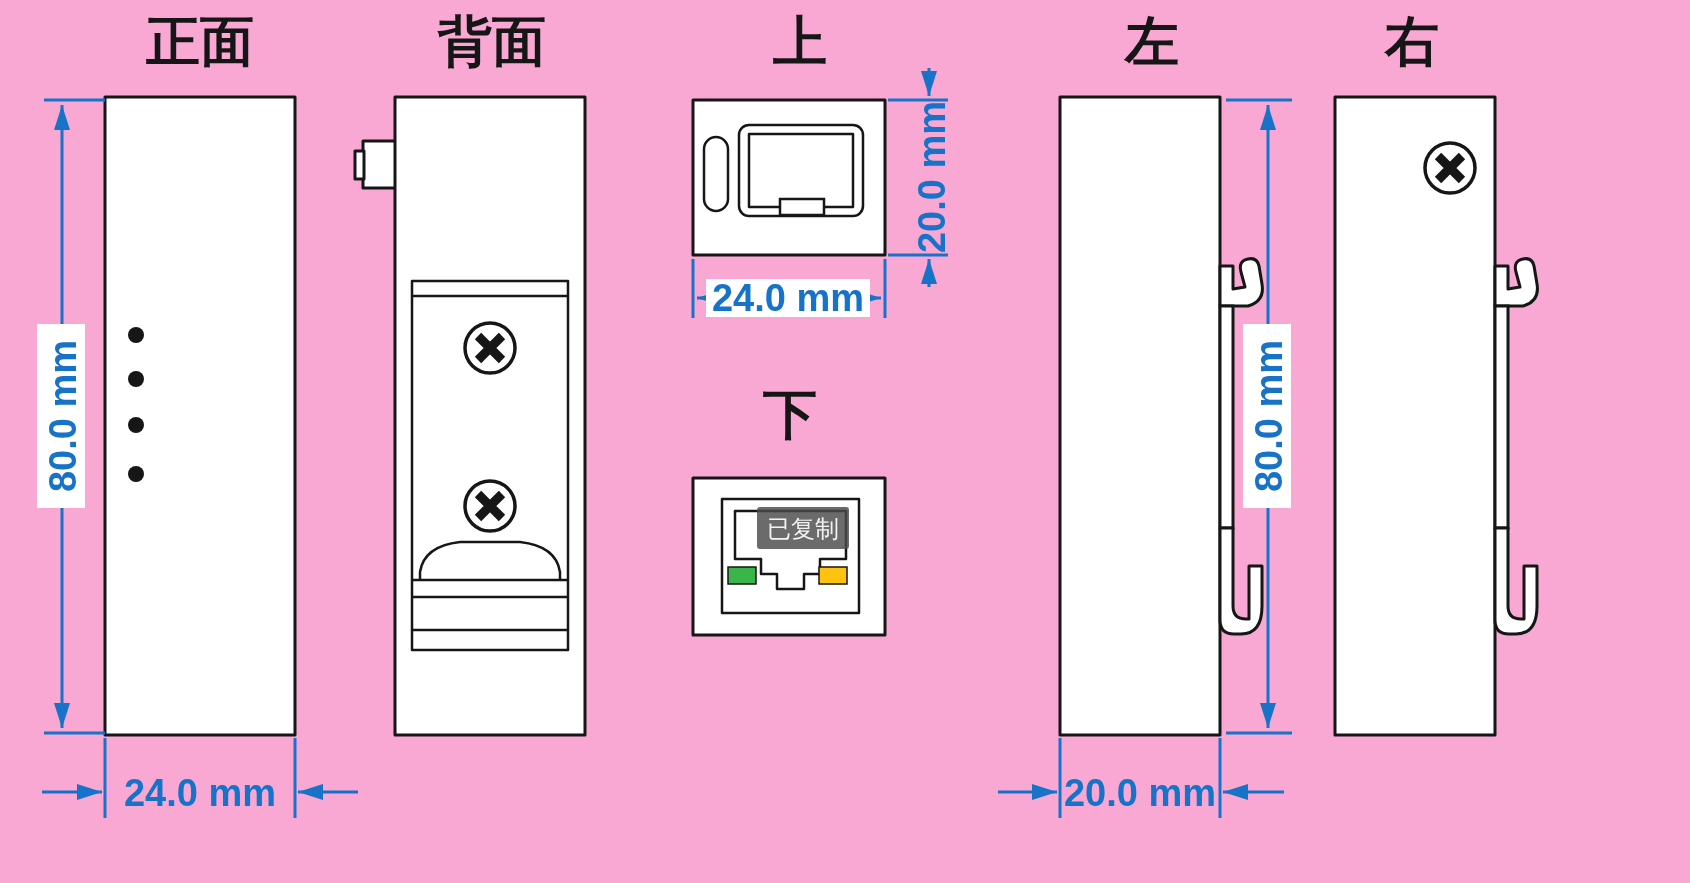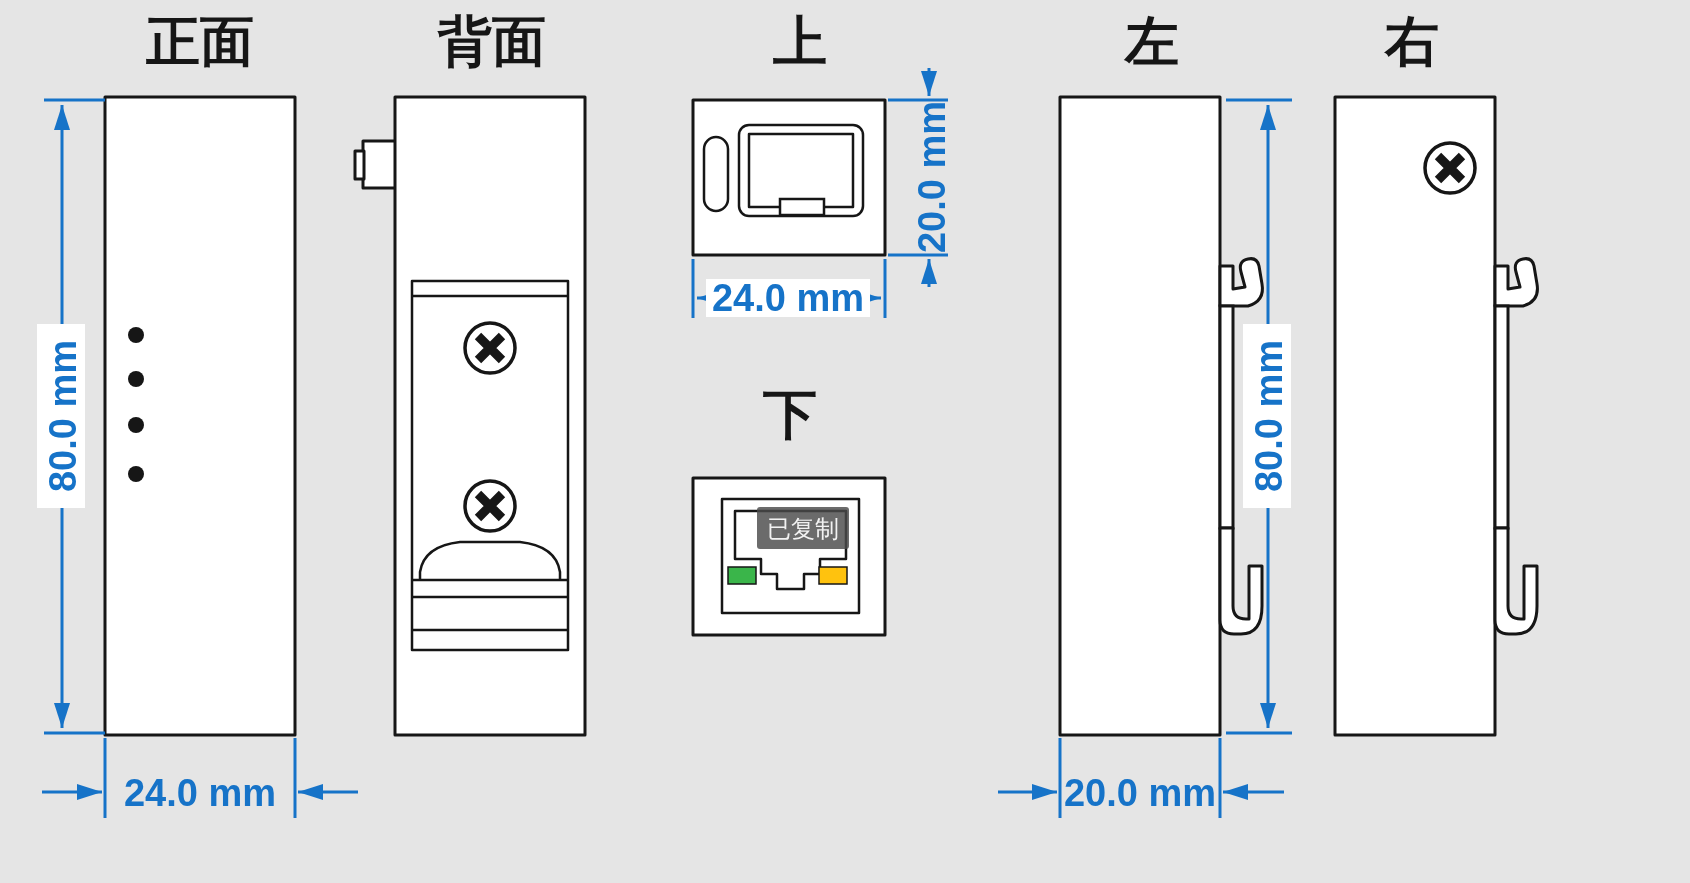--- a/index.html
+++ b/index.html
@@ -1,16 +1,16 @@
 <!DOCTYPE html>
 <html><head>
 <meta charset="utf-8">
 <style>
   html,body{margin:0;padding:0;background:#fff;}
-  .canvas{position:relative;width:1690px;height:883px;background:#e5e5e5;overflow:hidden;
+  .canvas{position:relative;width:1690px;height:883px;background:#f9a8d4;overflow:hidden;
           font-family:"Liberation Sans",sans-serif;}
   svg{position:absolute;left:0;top:0;}
   .outline{fill:#ffffff;stroke:#161616;stroke-width:3;stroke-linejoin:round;}
   .inner{fill:none;stroke:#161616;stroke-width:2.5;stroke-linejoin:round;}
   .dimline{stroke:#1673c8;stroke-width:3;fill:none;}
   .dimtext{fill:#1673c8;font-family:"Liberation Sans",sans-serif;font-size:38px;font-weight:bold;}
   .viewlabel{fill:#161616;font-family:"Liberation Sans",sans-serif;font-size:54px;font-weight:600;text-anchor:middle;}
   .toasttext{fill:#f2f2f2;font-family:"Liberation Sans",sans-serif;font-size:24px;text-anchor:middle;}
 </style>
 </head>

